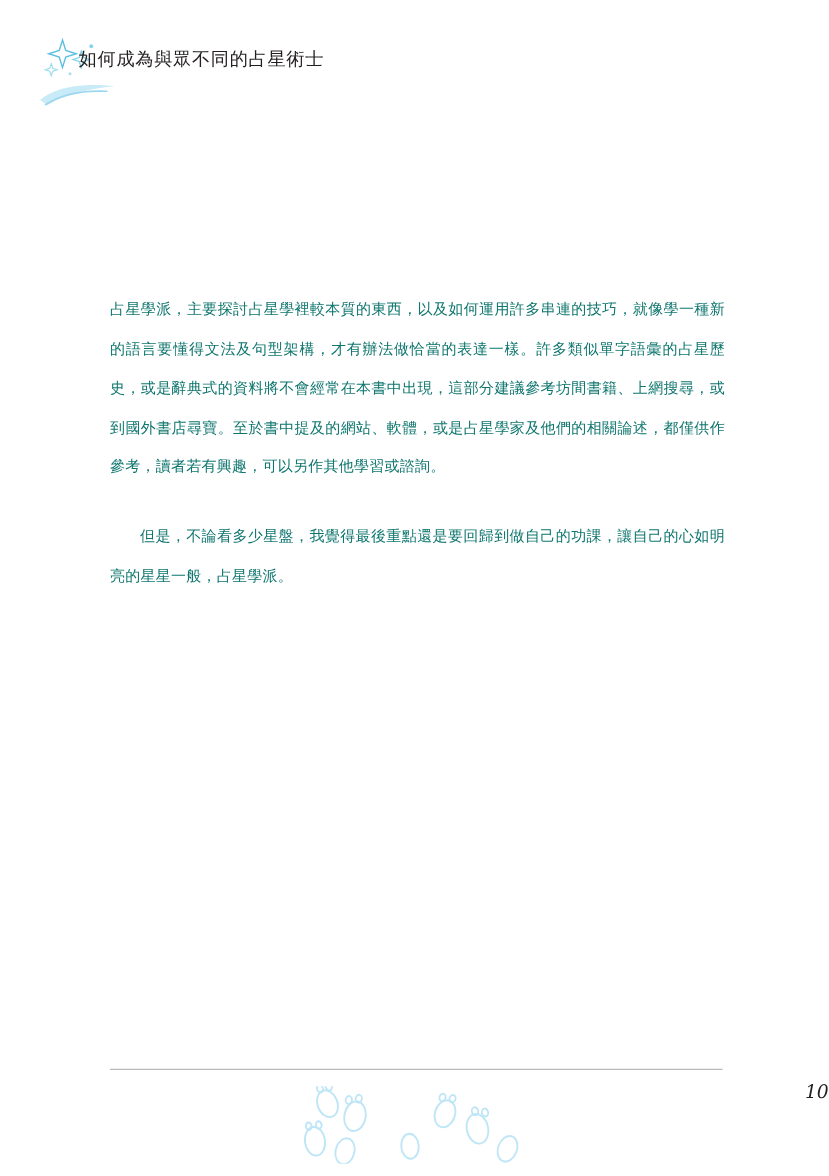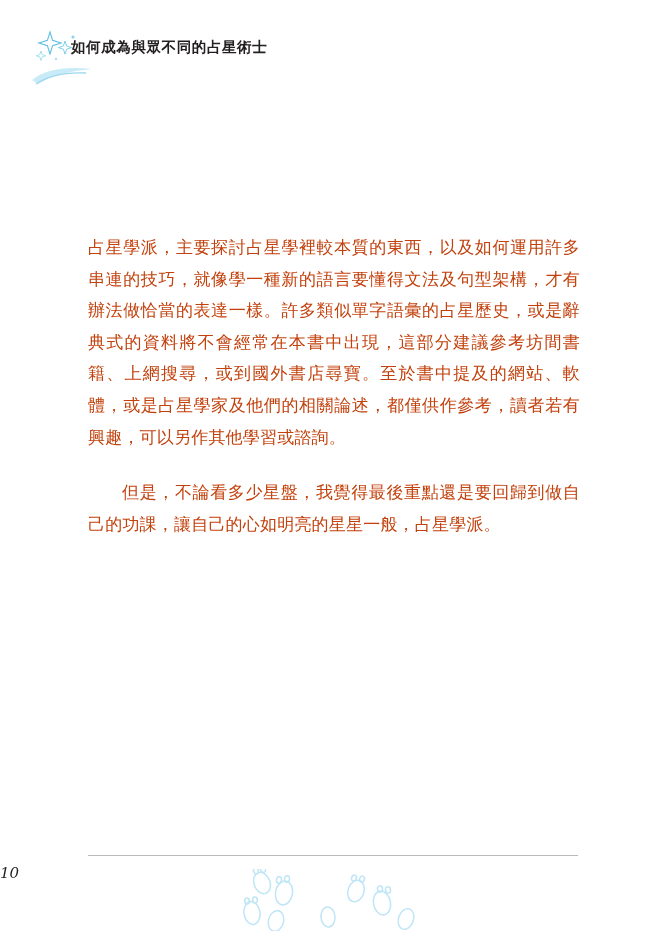--- a/index.html
+++ b/index.html
@@ -34,46 +34,45 @@
     top: 2px;
     width: 56px;
     height: 48px;
   }
   .header-title {
     position: absolute;
     left: 63px;
     top: 10px;
     font-family: "DejaVu Sans", "Liberation Sans", sans-serif;
     font-size: 14.5px;
-    font-weight: bold;
+    font-weight: normal;
     color: #231f20;
     letter-spacing: 0.6px;
     white-space: nowrap;
-    padding-left: 8px;
   }
   .header-swoosh {
     position: absolute;
     left: 30px;
     top: 36px;
     width: 70px;
     height: 22px;
   }
 
   
   .content {
     position: absolute;
     left: 88px;
     top: 232px;
     width: 492px;
   }
   .para {
     font-family: "DejaVu Serif", "Liberation Serif", serif;
-    font-size: 17px;
+    font-size: 12px;
     line-height: 31.6px;
-    color: #c2410c;
+    color: #0f766e;
     text-align: justify;
     text-justify: inter-ideograph;
     letter-spacing: 0.2px;
     margin: 0;
   }
   .para + .para {
     margin-top: 24px;
   }
   .indent {
     text-indent: 2em;
@@ -93,21 +92,21 @@
     top: 24px;
     width: 490px;
     height: 1px;
     background: #b9b9b9;
   }
   .page-number {
     position: absolute;
     left: 0;
     top: 33px;
     width: 663px;
-    text-align: left;
+    text-align: right;
     font-family: "DejaVu Serif", "Liberation Serif", serif;
     font-style: italic;
     font-size: 15px;
     color: #231f20;
   }
   .footer-deco {
     position: absolute;
     left: 232px;
     top: 38px;
     width: 200px;

